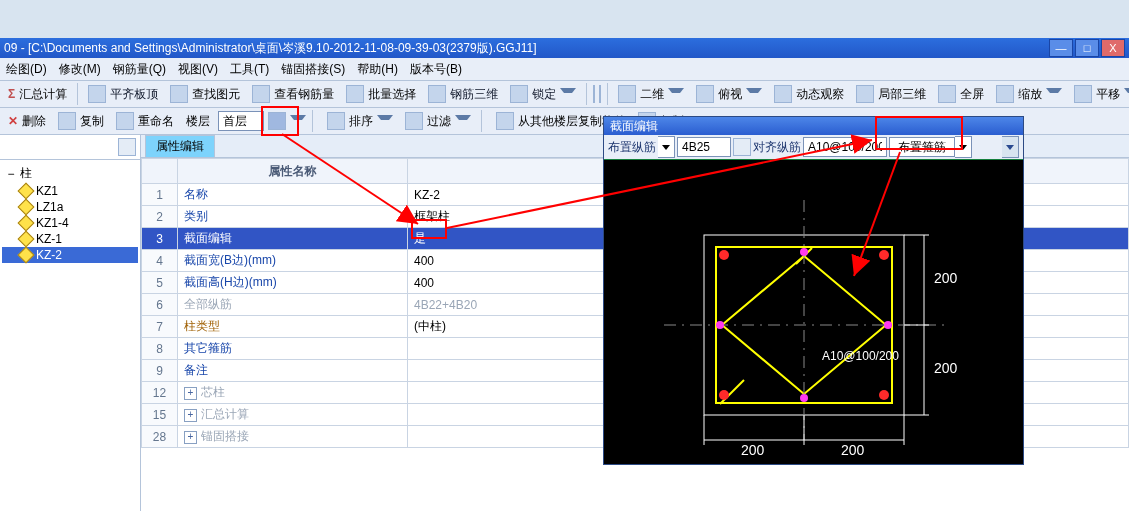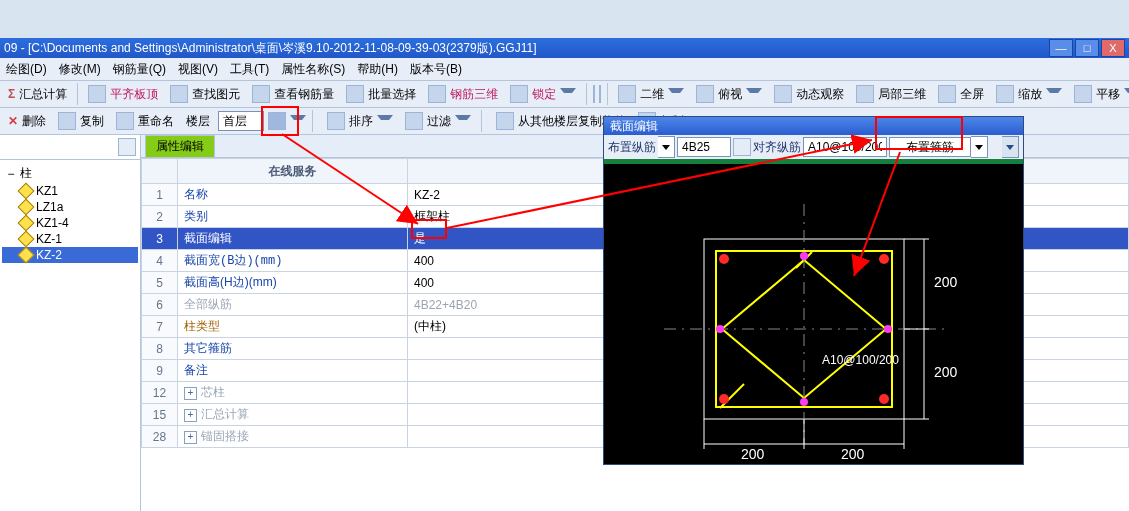--- a/index.html
+++ b/index.html
@@ -10,50 +10,50 @@
   .titlebar .wbtn{width:22px;height:16px;background:#5a8de8;border:1px solid #1945a6;display:flex;align-items:center;justify-content:center;font-size:11px;color:#fff;}
   
   .menubar{height:22px;background:#e8eef8;border-bottom:1px solid #b4c4da;display:flex;align-items:center;}
   .menubar div{padding:0 6px;cursor:default;}
   
   .tb{height:26px;background:#e8eef8;border-bottom:1px solid #b4c4da;display:flex;align-items:center;gap:4px;padding:0 4px;font-size:12px;}
   .tb .ico{width:16px;height:16px;display:inline-block;background:#c4d5ec;border:1px solid #9cb4d6;}
   .tb .sep{width:4px;height:22px;border-left:1px solid #b4c4da;margin:0 2px;}
   .tb .btn{display:flex;align-items:center;gap:4px;padding:0 4px;white-space:nowrap;}
   .tb .dd{width:8px;height:8px;border-left:4px solid transparent;border-right:4px solid transparent;border-top:5px solid #5c7aa6;}
-  .tb .dis{color:#be185d;}
+  .tb .dis{color:#0f172a;}
   
   .body{display:flex;height:443px;}
   .left{width:140px;border-right:1px solid #b4c4da;background:#fff;display:flex;flex-direction:column;}
   .left .search{height:24px;border-bottom:1px solid #b4c4da;display:flex;align-items:center;justify-content:flex-end;padding-right:4px;}
   .left .search .mag{width:16px;height:16px;border:1px solid #9cb4d6;background:#e4ecf6;}
   .left .tree{padding:4px 2px;background:#fff;flex:1;overflow:auto;}
   .left .tree .node{display:flex;align-items:center;gap:4px;padding:1px 4px;font-size:12px;}
   .left .tree .node.sel{background:#3a6ad6;color:#fff;}
   .left .tree .gem{width:10px;height:10px;background:#ffe24a;border:1px solid #a67f14;transform:rotate(45deg);flex:none;}
 
   .mid{flex:1;background:#fff;display:flex;flex-direction:column;}
   .tabhdr{height:22px;display:flex;align-items:flex-end;padding-left:4px;background:#e5edf8;border-bottom:1px solid #b4c4da;}
-  .tabhdr .tab{padding:2px 10px;background:#84cc16;border:1px solid #b4c4da;border-bottom:none;font-size:12px;}
+  .tabhdr .tab{padding:2px 10px;background:#7dd3fc;border:1px solid #b4c4da;border-bottom:none;font-size:12px;}
   .grid{flex:1;overflow:auto;}
   table{border-collapse:collapse;width:100%;table-layout:fixed;}
   th,td{border:1px solid #c9d4e3;padding:2px 6px;font-size:12px;text-align:left;white-space:nowrap;overflow:hidden;}
   th{background:#f0f4fb;color:#4a5a76;height:20px;text-align:center;}
   td.rownum{width:34px;text-align:center;color:#64768e;background:#f8fafd;}
   tr.selrow td{background:#3155c5;color:#fff;}
   tr.selrow td.rownum{background:#3155c5;color:#fff;}
   td.gray{color:#9aa6b6;}
   .expander{display:inline-block;width:11px;height:11px;border:1px solid #88a0c2;margin-right:4px;text-align:center;line-height:9px;font-size:10px;color:#4866a0;background:#fff;}
 
   
   .panel{position:absolute;left:603px;top:78px;width:419px;height:347px;border:1px solid #2c4a84;background:#000;display:flex;flex-direction:column;box-shadow:0 0 0 1px #5a88d8 inset;}
   .panel .pttl{height:18px;background:linear-gradient(#4d86e8,#2a5dd0);color:#fff;padding:0 6px;font-size:12px;display:flex;align-items:center;}
-  .panel .pbar{height:24px;background:#e8eef8;display:flex;align-items:center;gap:2px;padding:0 4px;border-bottom:5px solid #15803d;justify-content:flex-end;}
+  .panel .pbar{height:24px;background:#e8eef8;display:flex;align-items:center;gap:2px;padding:0 4px;border-bottom:1px solid #15803d;justify-content:flex-end;}
   .panel .pbar .combo{display:flex;align-items:center;}
-  .panel .pbar .combo .box{background:#fff;border:1px solid #7a92b8;height:18px;padding:0 16px;display:flex;align-items:center;font-size:12px;}
+  .panel .pbar .combo .box{background:#fff;border:1px solid #7a92b8;height:18px;padding:0 8px;display:flex;align-items:center;font-size:12px;}
   .panel .pbar .combo .arr{width:16px;height:20px;background:#fff;border:1px solid #7a92b8;border-left:none;display:flex;align-items:center;justify-content:center;}
   .panel .pbar .combo .arr .tri{width:0;height:0;border-left:4px solid transparent;border-right:4px solid transparent;border-top:5px solid #000;}
   .panel .pbar .txt{background:#fff;border:1px solid #7a92b8;height:18px;padding:0 4px;font-size:12px;}
   .panel .pbar .lbl{font-size:12px;color:#1c356e;}
   .panel .pbar .grico{width:16px;height:16px;background:#e4ecf6;border:1px solid #9cb4d6;}
   .canvas{flex:1;position:relative;background:#000;overflow:hidden;}
 
   
   .redbox{position:absolute;border:2px solid #ff0000;box-sizing:border-box;background:transparent;z-index:90;}
   svg.anno{position:absolute;left:0;top:0;pointer-events:none;z-index:91;}
@@ -74,21 +74,21 @@
       <div class="wbtn" style="background:#e06a6a">X</div>
     </div>
   </div>
 
   <div class="menubar">
     <div>绘图(D)</div>
     <div>修改(M)</div>
     <div>钢筋量(Q)</div>
     <div>视图(V)</div>
     <div>工具(T)</div>
-    <div>属性名称(S)</div>
+    <div>锚固搭接(S)</div>
     <div>帮助(H)</div>
     <div>版本号(B)</div>
   </div>
 
   <div class="tb">
     <div class="btn">
         <span style="color:#c05050;font-weight:bold">Σ</span>
         <span>汇总计算</span>
       </div>
     <div class="sep"></div>
@@ -240,21 +240,21 @@
       <div class="grid">
         <table>
           <colgroup>
               <col style="width:36px">
               <col style="width:230px">
               <col>
             </colgroup>
           <thead>
             <tr>
               <th></th>
-              <th>在线服务</th>
+              <th>属性名称</th>
               <th>属性值</th>
             </tr>
           </thead>
           <tbody id="gridbody">
               <tr>
                 <td class="rownum">1</td>
                 <td><span style="color: rgb(24, 70, 170);">名称</span></td>
                 <td>KZ-2</td>
               </tr>
               <tr>
@@ -262,21 +262,21 @@
                 <td><span style="color: rgb(24, 70, 170);">类别</span></td>
                 <td>框架柱</td>
               </tr>
               <tr class="selrow">
                 <td class="rownum">3</td>
                 <td><span style="color: rgb(255, 255, 255);">截面编辑</span></td>
                 <td>是</td>
               </tr>
               <tr>
                 <td class="rownum">4</td>
-                <td><span style="color: rgb(24, 70, 170); font-family: Liberation Mono, monospace;">截面宽(B边)(mm)</span></td>
+                <td><span style="color: rgb(24, 70, 170);">截面宽(B边)(mm)</span></td>
                 <td>400</td>
               </tr>
               <tr>
                 <td class="rownum">5</td>
                 <td><span style="color: rgb(24, 70, 170);">截面高(H边)(mm)</span></td>
                 <td>400</td>
               </tr>
               <tr>
                 <td class="rownum">6</td>
                 <td class="gray"><span style="color: rgb(154, 166, 182);">全部纵筋</span></td>

